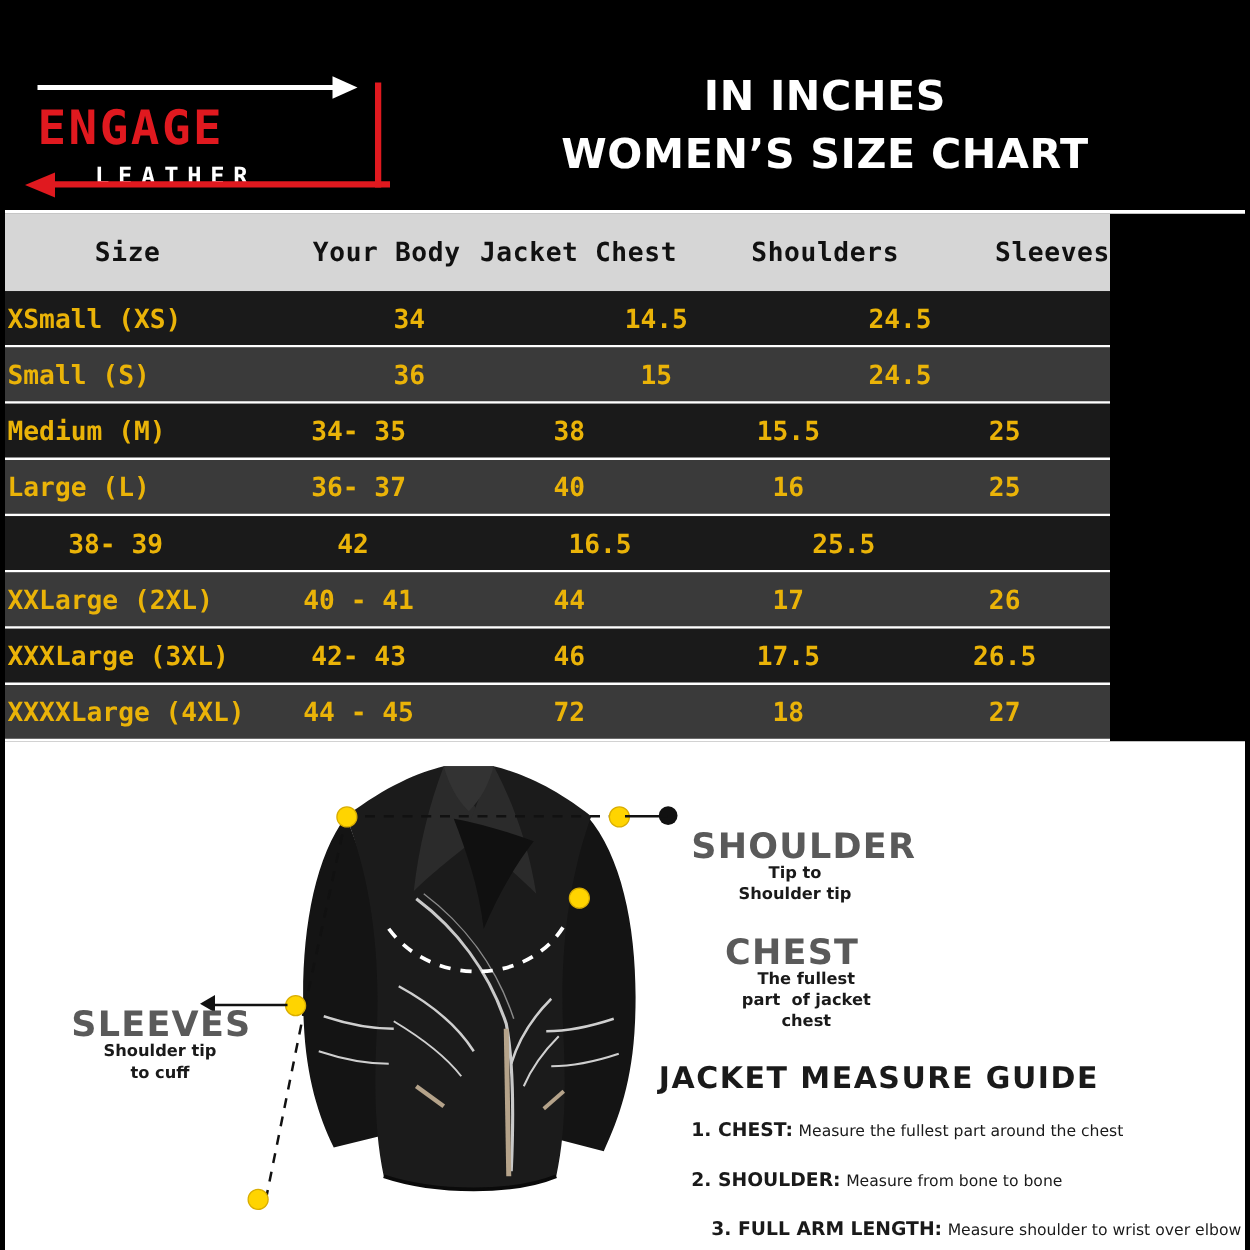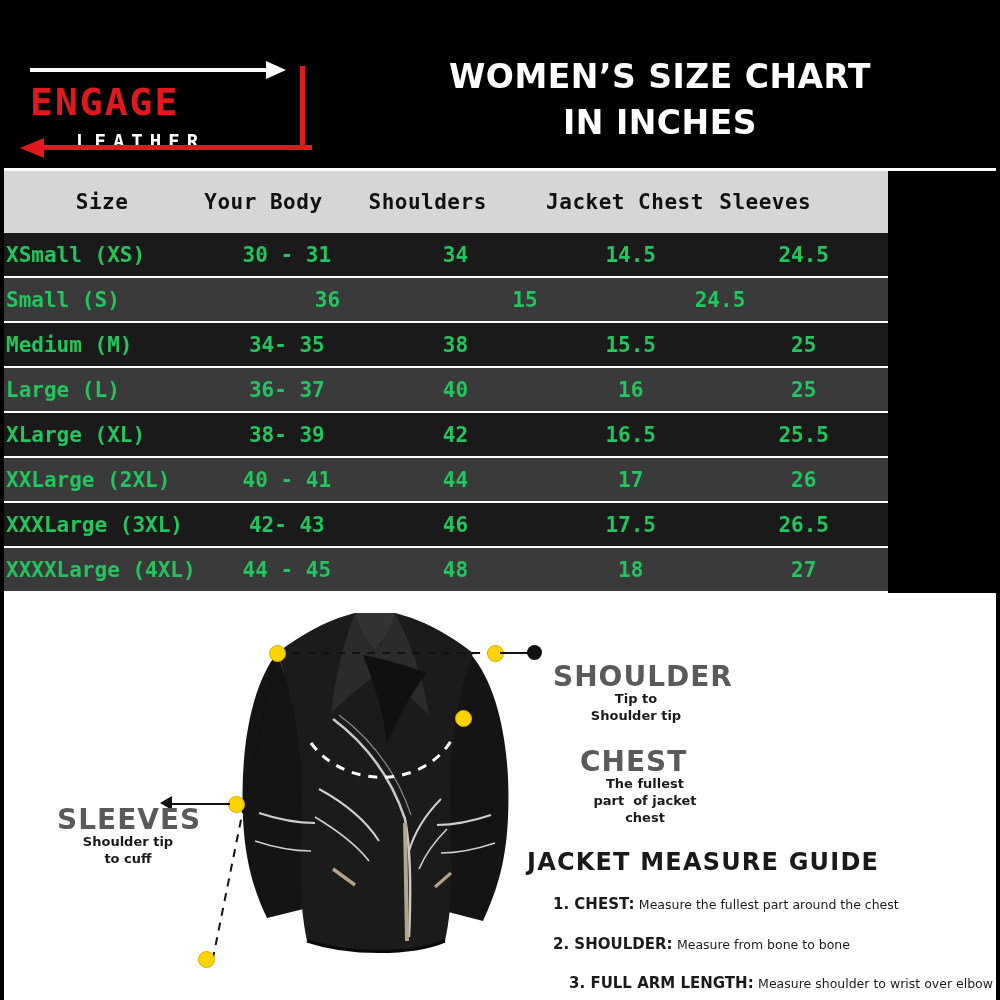--- a/index.html
+++ b/index.html
@@ -80,35 +80,35 @@
   .head-row{
     background:#d6d6d6;
     height:62px;
     align-items:center;
   }
   .head-cell{
     font-family:"DejaVu Sans Mono", monospace;
     font-weight:bold;
     font-size:21px;
     color:#111;
-    text-align:left;
+    text-align:right;
     letter-spacing:0.5px;
   }
   .data-row{
     height:45px;
     align-items:center;
     border-bottom:2px solid #ffffff;
   }
   .data-row.odd{background:#1a1a1a;}
   .data-row.even{background:#3a3a3a;}
   .cell{
     font-family:"DejaVu Sans Mono", monospace;
     font-weight:bold;
     font-size:21px;
-    color:#22c55e;
+    color:#eab308;
     text-align:center;
     letter-spacing:0px;
   }
   .c-size{width:230px;text-align:left;padding-left:6px;box-sizing:border-box;}
   .c-body{width:185px;}
   .c-chest{width:195px;}
   .c-shoulder{width:200px;}
   .c-sleeve{width:190px;}
   .head-row .c-size{text-align:center;padding-left:0;}
 
@@ -182,37 +182,36 @@
       <div class="logo-word">ENGAGE</div>
       <div class="logo-sub">LEATHER</div>
       <div class="logo-arrow-bot">
         <div class="bar"></div>
           <div class="tip"></div>
       </div>
       <div class="logo-rt"></div>
     </div>
 
     <div class="title-block">
+      <div class="title-line">IN INCHES</div>
       <div class="title-line">WOMEN’S SIZE CHART</div>
-      <div class="title-line">IN INCHES</div>
     </div>
   </div>
 
   <div class="table">
     <div class="row head-row">
       <div class="head-cell c-size">Size</div>
       <div class="head-cell c-body">Your Body</div>
+      <div class="head-cell c-chest">Jacket Chest</div>
       <div class="head-cell c-shoulder">Shoulders</div>
-      <div class="head-cell c-chest">Jacket Chest</div>
       <div class="head-cell c-sleeve">Sleeves</div>
     </div>
 
     <div class="row data-row odd">
       <div class="cell c-size">XSmall (XS)</div>
-      <div class="cell c-body">30 - 31</div>
       <div class="cell c-chest">34</div>
       <div class="cell c-shoulder">14.5</div>
       <div class="cell c-sleeve">24.5</div>
     </div>
     <div class="row data-row even">
       <div class="cell c-size">Small (S)</div>
       <div class="cell c-chest">36</div>
       <div class="cell c-shoulder">15</div>
       <div class="cell c-sleeve">24.5</div>
     </div>
@@ -224,21 +223,20 @@
       <div class="cell c-sleeve">25</div>
     </div>
     <div class="row data-row even">
       <div class="cell c-size">Large (L)</div>
       <div class="cell c-body">36- 37</div>
       <div class="cell c-chest">40</div>
       <div class="cell c-shoulder">16</div>
       <div class="cell c-sleeve">25</div>
     </div>
     <div class="row data-row odd">
-      <div class="cell c-size">XLarge (XL)</div>
       <div class="cell c-body">38- 39</div>
       <div class="cell c-chest">42</div>
       <div class="cell c-shoulder">16.5</div>
       <div class="cell c-sleeve">25.5</div>
     </div>
     <div class="row data-row even">
       <div class="cell c-size">XXLarge (2XL)</div>
       <div class="cell c-body">40 - 41</div>
       <div class="cell c-chest">44</div>
       <div class="cell c-shoulder">17</div>
@@ -247,21 +245,21 @@
     <div class="row data-row odd">
       <div class="cell c-size">XXXLarge (3XL)</div>
       <div class="cell c-body">42- 43</div>
       <div class="cell c-chest">46</div>
       <div class="cell c-shoulder">17.5</div>
       <div class="cell c-sleeve">26.5</div>
     </div>
     <div class="row data-row even">
       <div class="cell c-size">XXXXLarge (4XL)</div>
       <div class="cell c-body">44 - 45</div>
-      <div class="cell c-chest">48</div>
+      <div class="cell c-chest">72</div>
       <div class="cell c-shoulder">18</div>
       <div class="cell c-sleeve">27</div>
     </div>
   </div>
 
   <div class="bottom">
 
     <div class="jacket-wrap">
       <svg class="jacket" width="330" height="400" viewBox="0 0 330 400">
 

